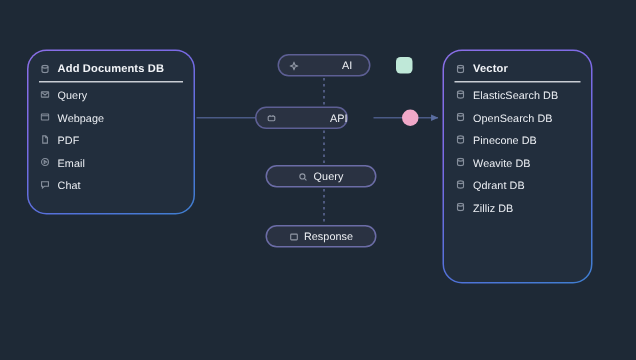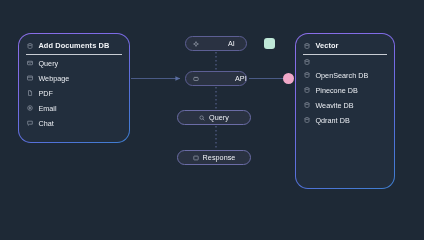--- a/index.html
+++ b/index.html
@@ -121,21 +121,21 @@
   .node .label {
     color: #f0f2f6;
     font-size: 7.2px;
     letter-spacing: .05px;
     white-space: nowrap;
   }
 
   .node.wide { border-color: #6b6ca6; }
 
   #node-ai       { left: 185px; top: 36px;  width: 62px; gap: 29px; }
-  #node-api      { left: 185px; top: 71px;  width: 62px; gap: 36px; }
+  #node-api      { left: 170px; top: 71px;  width: 62px; gap: 36px; }
   #node-query    { left: 177px; top: 110px; width: 74px; justify-content: center; }
   #node-response { left: 177px; top: 150px; width: 74px; justify-content: center; align-items: center; }
 
   .badge {
     width: 11px;
     height: 11px;
     border-radius: 3px;
     flex: 0 0 11px;
     margin-left: auto;
   }
@@ -253,20 +253,21 @@
       </div>
 
 
       <div class="panel-row">
         <span class="ico">
           <svg viewBox="0 0 12 12">
               <ellipse cx="6" cy="3" rx="4" ry="1.8"></ellipse>
               <path d="M2 3v6c0 1 1.8 1.8 4 1.8s4-.8 4-1.8V3"></path>
             </svg>
         </span>
+        <span class="label">ElasticSearch DB</span>
       </div>
 
       <div class="panel-row">
         <span class="ico">
           <svg viewBox="0 0 12 12">
               <ellipse cx="6" cy="3" rx="4" ry="1.8"></ellipse>
               <path d="M2 3v6c0 1 1.8 1.8 4 1.8s4-.8 4-1.8V3"></path>
             </svg>
         </span>
         <span class="label">OpenSearch DB</span>
@@ -295,20 +296,29 @@
       <div class="panel-row">
         <span class="ico">
           <svg viewBox="0 0 12 12">
               <ellipse cx="6" cy="3" rx="4" ry="1.8"></ellipse>
               <path d="M2 3v6c0 1 1.8 1.8 4 1.8s4-.8 4-1.8V3"></path>
             </svg>
         </span>
         <span class="label">Qdrant DB</span>
       </div>
 
+      <div class="panel-row">
+        <span class="ico">
+          <svg viewBox="0 0 12 12">
+              <ellipse cx="6" cy="3" rx="4" ry="1.8"></ellipse>
+              <path d="M2 3v6c0 1 1.8 1.8 4 1.8s4-.8 4-1.8V3"></path>
+            </svg>
+        </span>
+        <span class="label">Zilliz DB</span>
+      </div>
 
     </div>
   </div>
 
   <div class="node" id="node-ai">
     <span class="node-icon">
       <svg viewBox="0 0 12 12">
           <path d="M6 1.2 7.3 4.6 10.8 6 7.3 7.4 6 10.8 4.7 7.4 1.2 6 4.7 4.6z"></path>
         </svg>
     </span>

